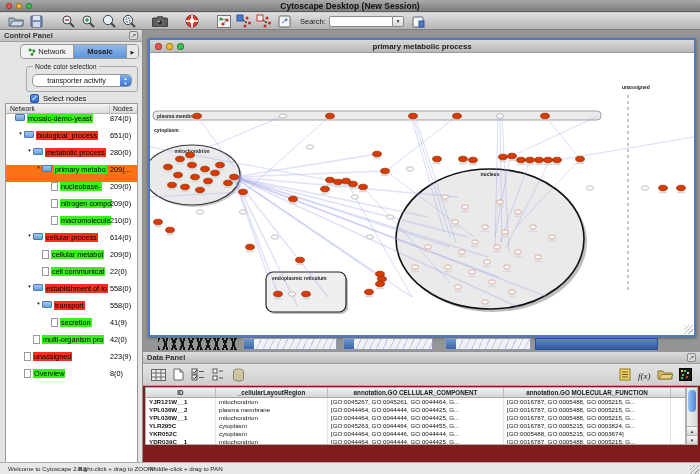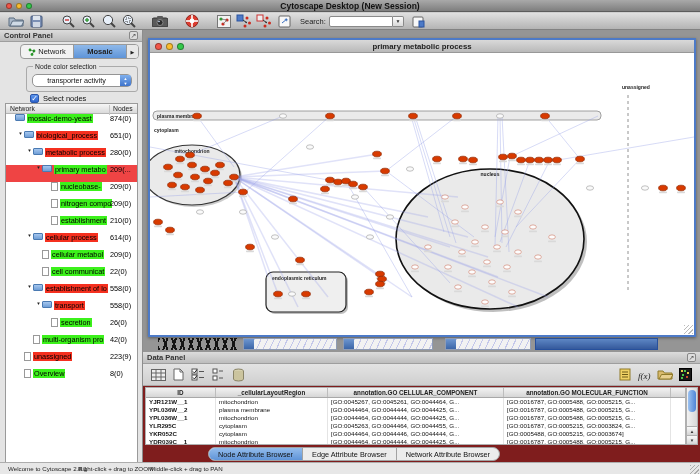--- a/index.html
+++ b/index.html
@@ -37,21 +37,21 @@
 #combo .combo-text{flex:1;text-align:center;font-size:7.2px;color:#111}
 #combo .combo-step{width:11px;height:100%;background:linear-gradient(#7fb0ee,#3f74cc);border-radius:0 2px 2px 0;color:#fff;font-size:4px;line-height:5px;text-align:center;padding-top:1px}
 #checkbox-row{position:absolute;left:30px;top:64px;display:flex;align-items:center;gap:4px}
 #checkbox{width:9px;height:9px;border-radius:2px;background:linear-gradient(#5e97ee,#2c63cc);border:1px solid #2a55a8;color:#fff;font-size:8px;line-height:8px;text-align:center}
 #checkbox-row .cb-label{font-size:7.5px;color:#111}
 #listbox{position:absolute;left:5px;top:73px;width:133px;height:383px;background:#fff;border:1px solid #9a9a9a;overflow:hidden}
 #tree-header{height:10px;background:linear-gradient(#f6f6f6,#dadada);border-bottom:1px solid #b3b3b3;position:relative;font-size:6.8px;color:#222}
 #tree-header .h-net{position:absolute;left:4px;top:1px}
 #tree-header .h-nodes{position:absolute;left:103px;top:1px;border-left:1px solid #c5c5c5;padding-left:3px;height:10px}
 .tree-row{position:relative;display:flex;align-items:flex-start;height:17px;font-size:7.3px;white-space:nowrap;overflow:hidden}
-.tree-row.selected{background:#ef4444}
+.tree-row.selected{background:#f97316}
 .expander{width:7px;font-size:4.5px;color:#222;text-align:center;flex:0 0 auto}
 .ticon{flex:0 0 auto;margin-right:2px}
 .ticon.folder{width:10px;height:7px;background:linear-gradient(#a5c6ee,#6f9ed6);border:1px solid #4a7ab2;border-radius:1px}
 .ticon.file{width:7px;height:9px;background:#fff;border:1px solid #999}
 .tlabel{padding:0 1px;color:#000}
 .tlabel.green{background:#3cf11b}
 .tlabel.red{background:#f5301f}
 .tcount{position:absolute;left:104px;color:#000}
 
 
@@ -300,21 +300,21 @@
             <span style="flex: 0 0 auto; width: 38px;"></span>
             <span class="expander"></span>
             <span class="ticon file"></span>
             <span class="tlabel green">nitrogen compo</span>
             <span class="tcount">209(0)</span>
           </div>
           <div class="tree-row">
             <span style="flex: 0 0 auto; width: 38px;"></span>
             <span class="expander"></span>
             <span class="ticon file"></span>
-            <span class="tlabel green">establishment</span>
+            <span class="tlabel green">macromolecule</span>
             <span class="tcount">210(0)</span>
           </div>
           <div class="tree-row">
             <span style="flex: 0 0 auto; width: 20px;"></span>
             <span class="expander">▼</span>
             <span class="ticon folder"></span>
             <span class="tlabel red">cellular process</span>
             <span class="tcount">614(0)</span>
           </div>
           <div class="tree-row">
@@ -343,21 +343,21 @@
             <span class="expander">▼</span>
             <span class="ticon folder"></span>
             <span class="tlabel red">transport</span>
             <span class="tcount">558(0)</span>
           </div>
           <div class="tree-row">
             <span style="flex: 0 0 auto; width: 38px;"></span>
             <span class="expander"></span>
             <span class="ticon file"></span>
             <span class="tlabel green">secretion</span>
-            <span class="tcount">26(0)</span>
+            <span class="tcount">41(9)</span>
           </div>
           <div class="tree-row">
             <span style="flex: 0 0 auto; width: 20px;"></span>
             <span class="expander"></span>
             <span class="ticon file"></span>
             <span class="tlabel green">multi-organism pro</span>
             <span class="tcount">42(0)</span>
           </div>
           <div class="tree-row">
             <span style="flex: 0 0 auto; width: 11px;"></span>
@@ -754,25 +754,20 @@
             <span class="dp-cell c3">[GO:0016787, GO:0005488, GO:0005215, G...</span>
             <span class="dp-cell c4"></span>
           </div>
         </div>
     </div>
     <div id="dp-scroll">
       <div id="dp-thumb"></div>
       <div class="scroll-btn" id="dp-up">▲</div>
       <div class="scroll-btn" id="dp-down">▼</div>
     </div>
-    <div id="dp-tabs">
-        <span class="dp-tab selected">Node Attribute Browser</span>
-        <span class="dp-tab">Edge Attribute Browser</span>
-        <span class="dp-tab">Network Attribute Browser</span>
-      </div>
   </div>
 
   <div id="statusbar">
     <span id="st-0">Welcome to Cytoscape 2.8.1</span>
     <span id="st-1">Right-click + drag to ZOOM</span>
     <span id="st-2">Middle-click + drag to PAN</span>
     <span id="app-grip"></span>
   </div>
 </div>
 

